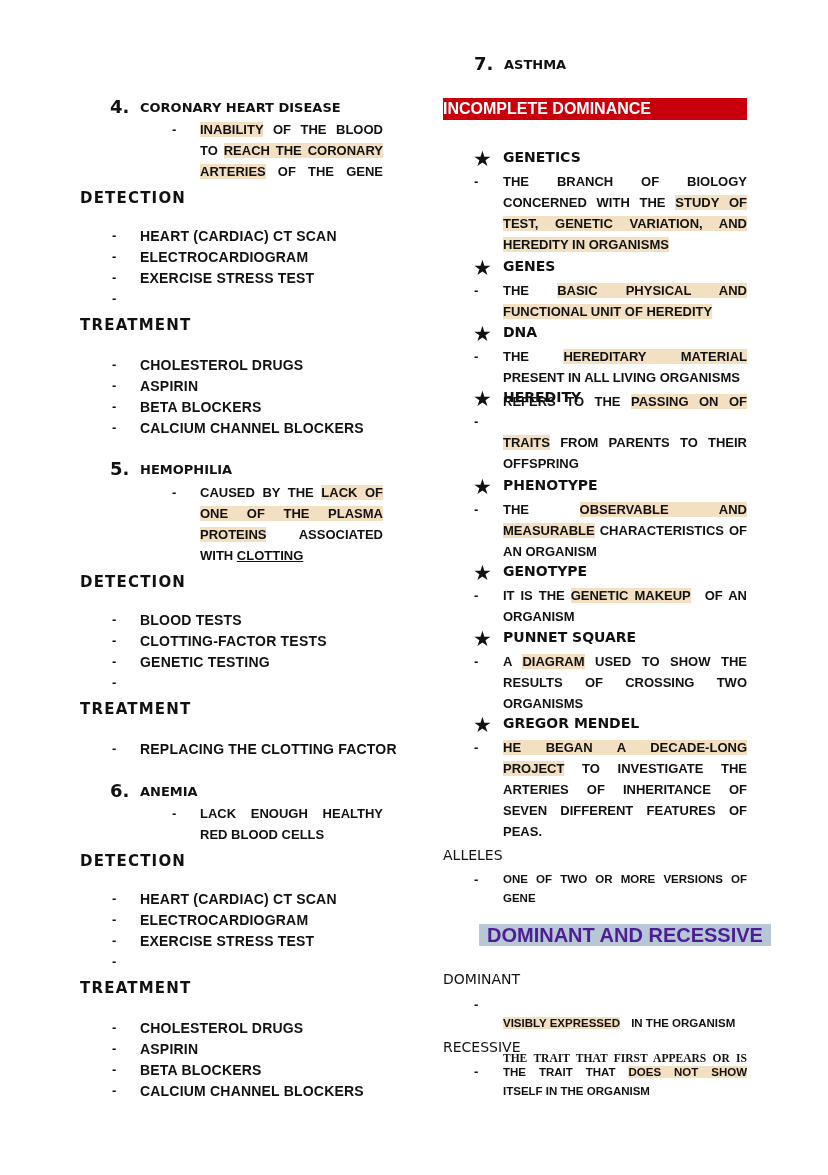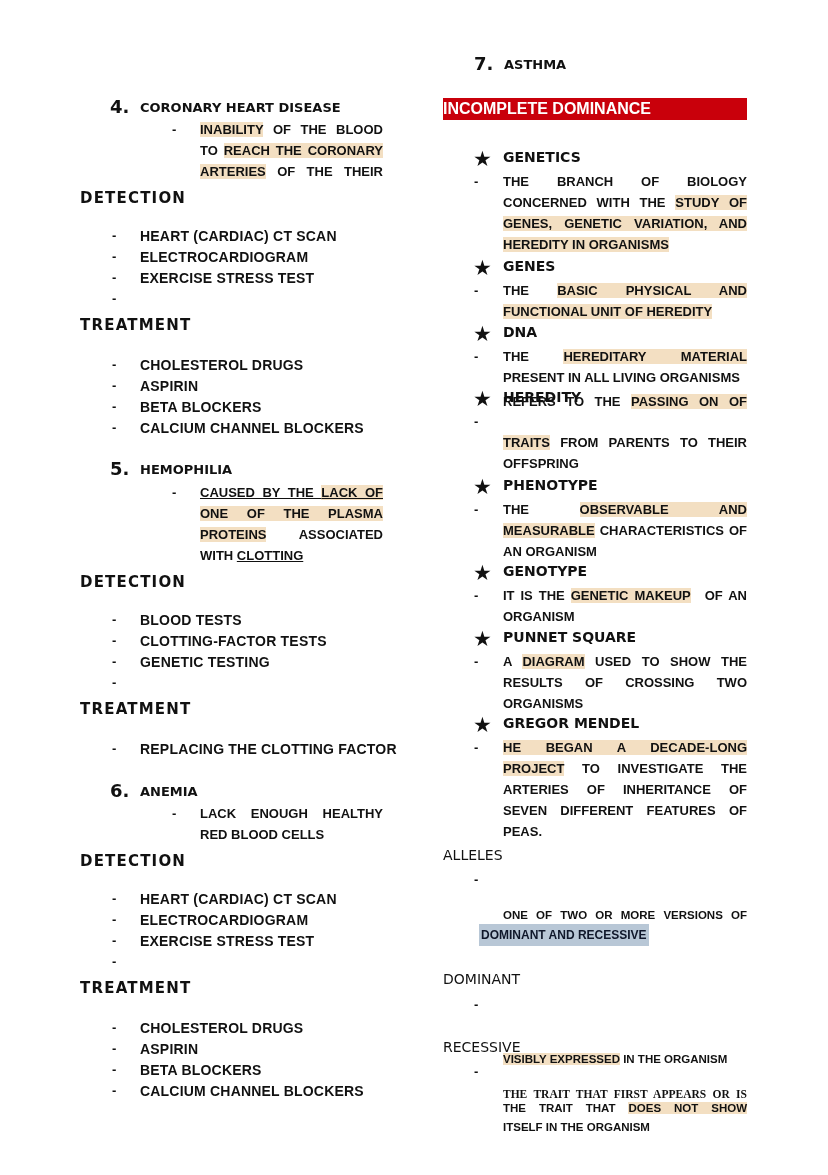--- a/index.html
+++ b/index.html
@@ -8,56 +8,56 @@
   .txt { font-weight: bold; font-size: 13px; letter-spacing: 0.2px; white-space: nowrap; }
   .sc { font-variant: small-caps; }
   .hl { background: #f3dfc2; }
   .heading { font-family: "DejaVu Sans", sans-serif; font-weight: bold; font-size: 15px; letter-spacing: 1.2px; }
   .num { font-family: "DejaVu Sans", sans-serif; font-weight: bold; font-size: 18px; }
   .title { font-family: "DejaVu Sans", sans-serif; font-size: 13px; font-weight: normal; }
   .dash { font-weight: bold; font-size: 13px; }
   .line { position: absolute; font-weight: bold; font-size: 13px; line-height: 21px; height: 21px; }
   .star { font-size: 21px; line-height: 21px; }
   .banner-red { background: #c9000b; color: #fff; font-weight: bold; font-size: 16px; text-align: left; }
-  .banner-blue { background: #b8c7d6; color: #0f172a; font-weight: bold; font-size: 12px; padding: 0 2px; }
+  .banner-blue { background: #b8c7d6; color: #4c1d95; font-weight: bold; font-size: 20px; padding: 0 8px; }
   .subhead { font-family: "DejaVu Sans", sans-serif; font-size: 14px; }
   u { text-decoration: underline; }
-  .small { font-size: 11.5px; margin-top: 36px; }
+  .small { font-size: 11.5px; }
 </style>
 </head>
 <body>
 
 <div id="page">
     <span class="num" style="position: absolute; left: 110px; top: 96px;">4.</span>
     <span class="title sc" style="font-weight: bold; position: absolute; left: 140px; top: 100px;">CORONARY HEART DISEASE</span>
     <span class="dash" style="position: absolute; left: 172px; top: 122px;">-</span>
     <div class="line" style="left: 200px; top: 119px; width: 183px; text-align: justify; text-align-last: justify;"><span class="hl" style="white-space: pre-wrap;">INABILITY</span><span style="white-space: pre-wrap;"> OF THE BLOOD</span></div>
     <div class="line" style="left: 200px; top: 140px; width: 183px; text-align: justify; text-align-last: justify;"><span style="white-space: pre-wrap;">TO </span><span class="hl" style="white-space: pre-wrap;">REACH THE CORONARY</span></div>
-    <div class="line" style="left: 200px; top: 161px; width: 183px; text-align: justify; text-align-last: justify;"><span class="hl" style="white-space: pre-wrap;">ARTERIES</span><span style="white-space: pre-wrap;"> OF THE THEIR</span></div>
+    <div class="line" style="left: 200px; top: 161px; width: 183px; text-align: justify; text-align-last: justify;"><span class="hl" style="white-space: pre-wrap;">ARTERIES</span><span style="white-space: pre-wrap;"> OF THE GENE</span></div>
     <span class="heading" style="position: absolute; left: 80px; top: 189px;">DETECTION</span>
     <span class="dash" style="position: absolute; left: 112px; top: 228px;">-</span>
     <span class="txt sc" style="font-size: 14px; position: absolute; left: 140px; top: 228px;">HEART (CARDIAC) CT SCAN</span>
     <span class="dash" style="position: absolute; left: 112px; top: 249px;">-</span>
     <span class="txt sc" style="font-size: 14px; position: absolute; left: 140px; top: 249px;">ELECTROCARDIOGRAM</span>
     <span class="dash" style="position: absolute; left: 112px; top: 270px;">-</span>
     <span class="txt sc" style="font-size: 14px; position: absolute; left: 140px; top: 270px;">EXERCISE STRESS TEST</span>
     <span class="dash" style="position: absolute; left: 112px; top: 291px;">-</span>
     <span class="heading" style="position: absolute; left: 80px; top: 316px;">TREATMENT</span>
     <span class="dash" style="position: absolute; left: 112px; top: 357px;">-</span>
     <span class="txt sc" style="font-size: 14px; position: absolute; left: 140px; top: 357px;">CHOLESTEROL DRUGS</span>
     <span class="dash" style="position: absolute; left: 112px; top: 378px;">-</span>
     <span class="txt sc" style="font-size: 14px; position: absolute; left: 140px; top: 378px;">ASPIRIN</span>
     <span class="dash" style="position: absolute; left: 112px; top: 399px;">-</span>
     <span class="txt sc" style="font-size: 14px; position: absolute; left: 140px; top: 399px;">BETA BLOCKERS</span>
     <span class="dash" style="position: absolute; left: 112px; top: 420px;">-</span>
     <span class="txt sc" style="font-size: 14px; position: absolute; left: 140px; top: 420px;">CALCIUM CHANNEL BLOCKERS</span>
     <span class="num" style="position: absolute; left: 110px; top: 458px;">5.</span>
     <span class="title sc" style="font-weight: bold; position: absolute; left: 140px; top: 462px;">HEMOPHILIA</span>
     <span class="dash" style="position: absolute; left: 172px; top: 485px;">-</span>
-    <div class="line" style="left: 200px; top: 482px; width: 183px; text-align: justify; text-align-last: justify; text-decoration: underline;"><span style="white-space: pre-wrap;">CAUSED BY THE </span><span class="hl" style="white-space: pre-wrap;">LACK OF</span></div>
+    <div class="line" style="left: 200px; top: 482px; width: 183px; text-align: justify; text-align-last: justify;"><span style="white-space: pre-wrap;">CAUSED BY THE </span><span class="hl" style="white-space: pre-wrap;">LACK OF</span></div>
     <div class="line" style="left: 200px; top: 503px; width: 183px; text-align: justify; text-align-last: justify;"><span class="hl" style="white-space: pre-wrap;">ONE OF THE PLASMA</span></div>
     <div class="line" style="left: 200px; top: 524px; width: 183px; text-align: justify; text-align-last: justify;"><span class="hl" style="white-space: pre-wrap;">PROTEINS</span><span style="white-space: pre-wrap;"> ASSOCIATED</span></div>
     <div class="line" style="left: 200px; top: 545px; width: 183px;"><span style="white-space: pre; text-align: right;">WITH </span><u style="white-space: pre;">CLOTTING</u></div>
     <span class="heading" style="position: absolute; left: 80px; top: 573px;">DETECTION</span>
     <span class="dash" style="position: absolute; left: 112px; top: 612px;">-</span>
     <span class="txt sc" style="font-size: 14px; position: absolute; left: 140px; top: 612px;">BLOOD TESTS</span>
     <span class="dash" style="position: absolute; left: 112px; top: 633px;">-</span>
     <span class="txt sc" style="font-size: 14px; position: absolute; left: 140px; top: 633px;">CLOTTING-FACTOR TESTS</span>
     <span class="dash" style="position: absolute; left: 112px; top: 654px;">-</span>
     <span class="txt sc" style="font-size: 14px; position: absolute; left: 140px; top: 654px;">GENETIC TESTING</span>
@@ -88,21 +88,21 @@
     <span class="dash" style="position: absolute; left: 112px; top: 1083px;">-</span>
     <span class="txt sc" style="font-size: 14px; position: absolute; left: 140px; top: 1083px;">CALCIUM CHANNEL BLOCKERS</span>
     <span class="num" style="position: absolute; left: 474px; top: 53px;">7.</span>
     <span class="title sc" style="font-weight: bold; position: absolute; left: 504px; top: 57px;">ASTHMA</span>
     <div class="banner-red" style="height: 22px; line-height: 22px; position: absolute; left: 443px; top: 98px; width: 304px;">INCOMPLETE DOMINANCE</div>
     <span class="star" style="position: absolute; left: 473px; top: 148px;">★</span>
     <span class="subhead sc" style="font-weight: bold; position: absolute; left: 503px; top: 149px;">GENETICS</span>
     <span class="dash" style="position: absolute; left: 474px; top: 174px;">-</span>
     <div class="line" style="left: 503px; top: 171px; width: 244px; text-align: justify; text-align-last: justify;"><span style="white-space: pre-wrap;">THE BRANCH OF BIOLOGY</span></div>
     <div class="line" style="left: 503px; top: 192px; width: 244px; text-align: justify; text-align-last: justify;"><span style="white-space: pre-wrap;">CONCERNED WITH THE </span><span class="hl" style="white-space: pre-wrap;">STUDY OF</span></div>
-    <div class="line" style="left: 503px; top: 213px; width: 244px; text-align: justify; text-align-last: justify;"><span class="hl" style="white-space: pre-wrap;">GENES, GENETIC VARIATION, AND</span></div>
+    <div class="line" style="left: 503px; top: 213px; width: 244px; text-align: justify; text-align-last: justify;"><span class="hl" style="white-space: pre-wrap;">TEST, GENETIC VARIATION, AND</span></div>
     <div class="line" style="left: 503px; top: 234px; width: 244px;"><span class="hl" style="white-space: pre;">HEREDITY IN ORGANISMS</span></div>
     <span class="star" style="position: absolute; left: 473px; top: 257px;">★</span>
     <span class="subhead sc" style="font-weight: bold; position: absolute; left: 503px; top: 258px;">GENES</span>
     <span class="dash" style="position: absolute; left: 474px; top: 283px;">-</span>
     <div class="line" style="left: 503px; top: 280px; width: 244px; text-align: justify; text-align-last: justify;"><span style="white-space: pre-wrap;">THE </span><span class="hl" style="white-space: pre-wrap;">BASIC PHYSICAL AND</span></div>
     <div class="line" style="left: 503px; top: 301px; width: 244px;"><span class="hl" style="white-space: pre;">FUNCTIONAL UNIT OF HEREDITY</span></div>
     <span class="star" style="position: absolute; left: 473px; top: 323px;">★</span>
     <span class="subhead sc" style="font-weight: bold; position: absolute; left: 503px; top: 324px;">DNA</span>
     <span class="dash" style="position: absolute; left: 474px; top: 349px;">-</span>
     <div class="line" style="left: 503px; top: 346px; width: 244px; text-align: justify; text-align-last: justify;"><span style="white-space: pre-wrap;">THE </span><span class="hl" style="white-space: pre-wrap;">HEREDITARY MATERIAL</span></div>
@@ -139,18 +139,18 @@
     <div class="line" style="left: 503px; top: 800px; width: 244px; text-align: justify; text-align-last: justify;"><span style="white-space: pre-wrap;">SEVEN DIFFERENT FEATURES OF</span></div>
     <div class="line" style="left: 503px; top: 821px; width: 244px;"><span style="white-space: pre;">PEAS.</span></div>
     <span class="subhead" style="position: absolute; left: 443px; top: 847px;">ALLELES</span>
     <span class="dash" style="position: absolute; left: 474px; top: 872px;">-</span>
     <div class="line small" style="line-height: 19px; text-align: justify; text-align-last: justify; position: absolute; left: 503px; top: 870px; width: 244px;">ONE OF TWO OR MORE VERSIONS OF</div>
     <div class="line small" style="line-height: 19px; position: absolute; left: 503px; top: 889px; width: 244px;">GENE</div>
     <span class="banner-blue" style="line-height: 22px; position: absolute; left: 479px; top: 924px;">DOMINANT AND RECESSIVE</span>
     <span class="subhead" style="position: absolute; left: 443px; top: 971px;">DOMINANT</span>
     <span class="dash" style="position: absolute; left: 474px; top: 997px;">-</span>
     <div class="line small" style="left: 503px; top: 1048px; width: 244px; text-align: justify; text-align-last: justify; font-family: Liberation Serif, serif;"><span style="white-space: pre-wrap;">THE TRAIT THAT FIRST APPEARS OR IS</span></div>
-    <div class="line small" style="left: 503px; top: 1013px; width: 244px;"><span class="hl" style="white-space: pre;">VISIBLY EXPRESSED</span><span style="white-space: pre;"> IN THE ORGANISM</span></div>
+    <div class="line small" style="left: 503px; top: 1013px; width: 244px;"><span class="hl" style="white-space: pre;">VISIBLY EXPRESSED</span><span style="white-space: pre; padding-left: 8px;"> IN THE ORGANISM</span></div>
     <span class="subhead" style="position: absolute; left: 443px; top: 1039px;">RECESSIVE</span>
     <span class="dash" style="position: absolute; left: 474px; top: 1064px;">-</span>
     <div class="line small" style="left: 503px; top: 1062px; width: 244px; text-align: justify; text-align-last: justify;"><span style="white-space: pre-wrap;">THE TRAIT THAT </span><span class="hl" style="white-space: pre-wrap;">DOES NOT SHOW</span></div>
     <div class="line small" style="left: 503px; top: 1081px; width: 244px;"><span style="white-space: pre;">ITSELF IN THE ORGANISM</span></div>
   </div>
 
 </body></html>

